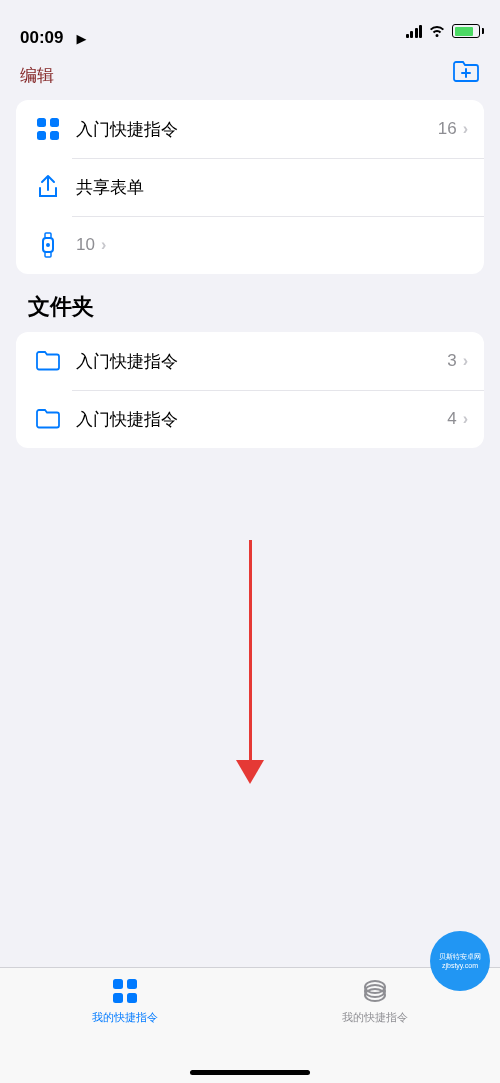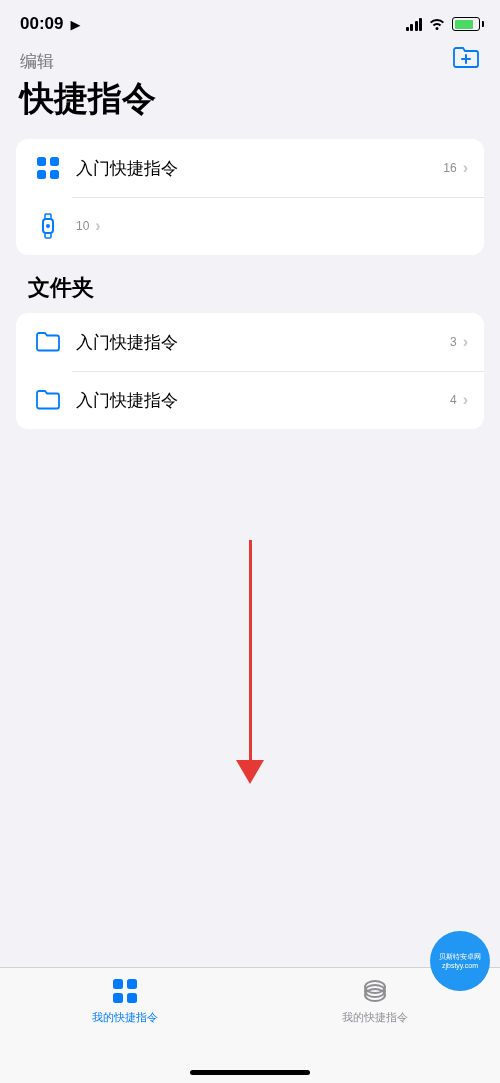--- a/index.html
+++ b/index.html
@@ -77,21 +77,21 @@
       padding: 4px 20px 6px;
       background: #f2f2f7;
     }
     .header-nav {
       display: flex;
       justify-content: space-between;
       align-items: center;
       margin-bottom: 4px;
     }
     .edit-btn {
-      color: #737373;
+      color: #7f1d1d;
       font-size: 17px;
       cursor: pointer;
     }
     .add-folder-btn {
       color: #007aff;
       font-size: 22px;
       cursor: pointer;
     }
     .page-title {
       font-size: 34px;
@@ -133,21 +133,21 @@
       justify-content: center;
       flex-shrink: 0;
     }
     .item-label {
       flex: 1;
       font-size: 17px;
       color: #000;
     }
     .item-count {
       color: #8e8e93;
-      font-size: 12px;
+      font-size: 17px;
       margin-right: 6px;
     }
     .chevron {
       color: #c7c7cc;
       font-size: 16px;
       font-weight: 600;
     }
 
     
     .section-title {
@@ -251,21 +251,21 @@
       color: #fff;
       font-size: 7px;
       text-align: center;
       line-height: 1.3;
     }
   </style>
 </head>
 <body>
 
 <div class="status-bar">
-  <div style="display:flex;align-items:center;gap:7px;">
+  <div style="display:flex;align-items:center;gap:13px;margin-top:14px;">
     <span class="status-time">00:09</span>
     <span style="font-size:13px;color:#000;">▶</span>
   </div>
   <div class="status-icons">
     <div class="signal-bars">
       <span style="height:4px;"></span>
       <span style="height:7px;"></span>
       <span style="height:10px;"></span>
       <span style="height:13px;"></span>
     </div>
@@ -284,39 +284,47 @@
   <div class="header-nav">
     <span class="edit-btn">编辑</span>
     <span class="add-folder-btn">
       <svg width="28" height="24" viewBox="0 0 28 24">
         <path d="M2 4a2 2 0 012-2h7l2 3h11a2 2 0 012 2v12a2 2 0 01-2 2H4a2 2 0 01-2-2V4z" fill="none" stroke="#007aff" stroke-width="1.8"></path>
         <line x1="14" y1="9" x2="14" y2="17" stroke="#007aff" stroke-width="2" stroke-linecap="round"></line>
         <line x1="10" y1="13" x2="18" y2="13" stroke="#007aff" stroke-width="2" stroke-linecap="round"></line>
       </svg>
     </span>
   </div>
-  <div class="page-title">快捷指令</div>
 </div>
 
 <div class="section">
 
   <div class="list-item">
     <div class="item-icon">
       <svg width="26" height="26" viewBox="0 0 26 26">
         <rect x="2" y="2" width="9" height="9" rx="2.5" fill="#007aff"></rect>
         <rect x="15" y="2" width="9" height="9" rx="2.5" fill="#007aff"></rect>
         <rect x="2" y="15" width="9" height="9" rx="2.5" fill="#007aff"></rect>
         <rect x="15" y="15" width="9" height="9" rx="2.5" fill="#007aff"></rect>
       </svg>
     </div>
     <span class="item-label">入门快捷指令</span>
     <span class="item-count">16</span>
     <span class="chevron">›</span>
   </div>
 
+  <div class="list-item">
+    <div class="item-icon">
+      <svg width="26" height="26" viewBox="0 0 26 26">
+        <path d="M13 2v14M7 8l6-6 6 6" fill="none" stroke="#007aff" stroke-width="2" stroke-linecap="round" stroke-linejoin="round"></path>
+        <path d="M5 14v8h16v-8" fill="none" stroke="#007aff" stroke-width="2" stroke-linecap="round"></path>
+      </svg>
+    </div>
+    <span class="item-label">共享表单</span>
+  </div>
 
   <div class="list-item">
     <div class="item-icon">
       <svg width="24" height="28" viewBox="0 0 24 28">
         <rect x="7" y="7" width="10" height="14" rx="3" fill="none" stroke="#007aff" stroke-width="2"></rect>
         <rect x="9" y="2" width="6" height="5" rx="1" fill="none" stroke="#007aff" stroke-width="1.5"></rect>
         <rect x="9" y="21" width="6" height="5" rx="1" fill="none" stroke="#007aff" stroke-width="1.5"></rect>
         <circle cx="12" cy="14" r="2" fill="#007aff"></circle>
       </svg>
     </div>

